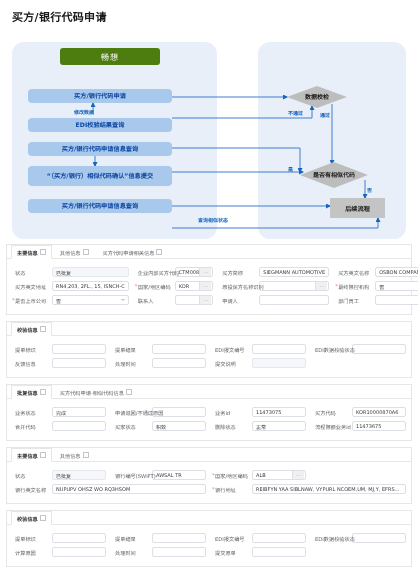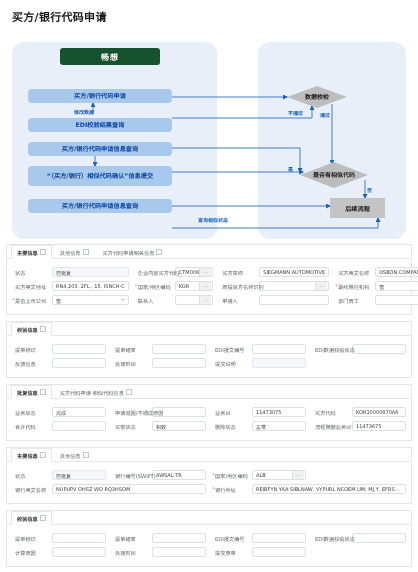--- a/index.html
+++ b/index.html
@@ -21,22 +21,22 @@
 
   
   .diagram{position:absolute;left:0;top:38px;width:418px;height:205px;}
   .pool{
     position:absolute;border-radius:12px;background:#e8eff9;
   }
   .pool.left{left:12px;top:4px;width:205px;height:197px;}
   .pool.right{left:258px;top:4px;width:148px;height:197px;}
   .pool-title{
     position:absolute;height:17px;border-radius:3px;
-    background:#14532d;color:#fff;
-    font-size:8px;font-weight:bold;
+    background:#4d7c0f;color:#fff;
+    font-size:8px;font-weight:normal;
     display:flex;align-items:center;justify-content:center;
     letter-spacing:1px;
   }
   .pool-title.left{left:60px;top:10px;width:100px;}
   .pool-title.right{left:292px;top:10px;width:88px;}
 
   .node{
     position:absolute;border-radius:4px;
     background:#a8c8ec;color:#0d47a1;
     font-size:6.2px;line-height:1.35;font-weight:bold;

